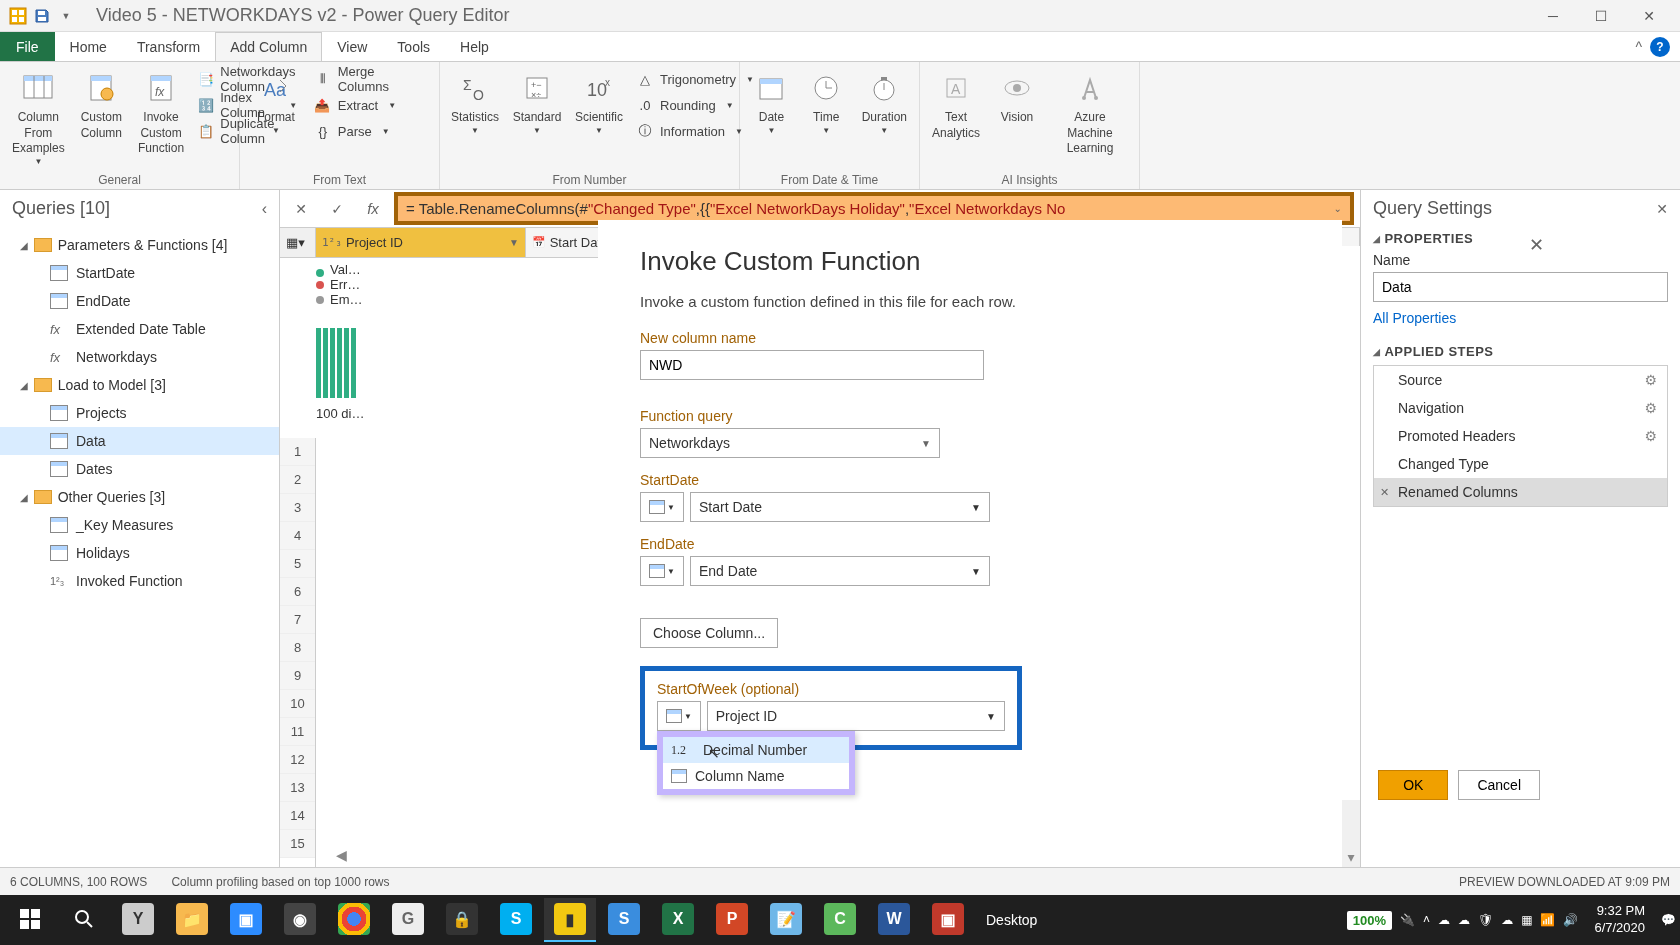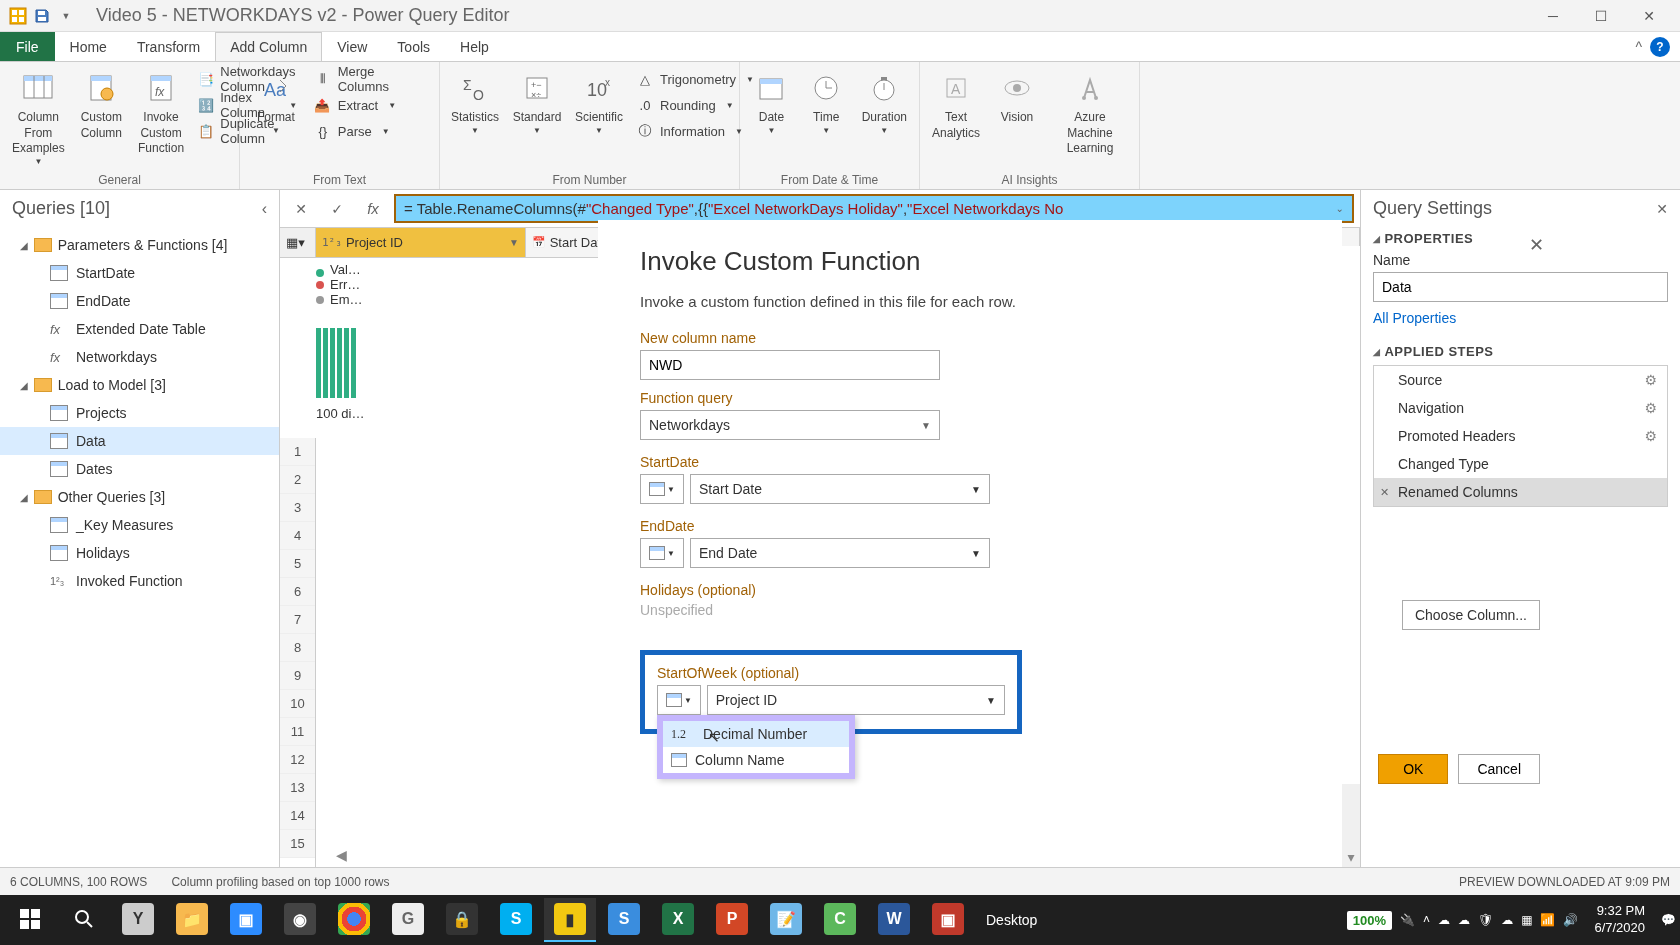--- a/index.html
+++ b/index.html
@@ -46,41 +46,41 @@
 .qitem.selected { background: #d9ecff; }
 .qitem .tblicon { width: 18px; height: 16px; border: 1px solid #888; background: linear-gradient(#b1d5ff 0 30%, #fff 30% 100%); }
 .qitem .fxicon { font-style: italic; color: #666; width: 18px; font-size: 13px; }
 .qitem .numicon { width: 18px; font-size: 11px; color: #666; }
 
 
 .editor { flex: 1; display: flex; flex-direction: column; position: relative; }
 .formulabar { height: 38px; border-bottom: 1px solid #ccc; display: flex; align-items: center; padding: 0 6px; gap: 6px; }
 .formulabar .fxbtn { width: 30px; height: 28px; display: flex; align-items: center; justify-content: center; color: #666; border: 1px solid transparent; }
 .formulabar .fxlabel { font-style: italic; color: #666; font-size: 15px; }
-.formulabar .formula { flex: 1; padding: 4px 8px; font-family: Consolas, monospace; font-size: 15px; border: 2px solid #a16207; background: #7dd3fc; display: flex; align-items: center; }
+.formulabar .formula { flex: 1; padding: 4px 8px; font-family: Consolas, monospace; font-size: 15px; border: 4px solid #a16207; background: #fdba74; display: flex; align-items: center; }
 .formula .kw { color: #333; }
 .formula .str { color: #a31515; }
 .colheaders { height: 30px; display: flex; border-bottom: 1px solid #ccc; background: #f5f5f5; }
 .colh { border-right: 1px solid #ccc; display: flex; align-items: center; padding: 0 6px; font-size: 13px; gap: 4px; position: relative; }
 .colh .typ { font-family: Consolas, monospace; font-size: 11px; color: #666; }
 .colh .dd { margin-left: auto; color: #666; font-size: 10px; }
 .colh.active { background: #f0c040; }
 .rownum-col { width: 36px; background: #f0f0f0; }
 .grid-body { display: flex; }
 .rownums { width: 36px; border-right: 1px solid #ccc; }
 .rownum { height: 28px; border-bottom: 1px solid #eee; display: flex; align-items: center; justify-content: center; font-size: 13px; color: #555; background: #f5f5f5; }
 
 
 .dialog-shade { position: absolute; left: 318px; top: 30px; right: 18px; bottom: 0; background: #fff; }
 .dialog { position: absolute; left: 360px; top: 56px; width: 900px; background: #fff; }
 .dialog .close { position: absolute; right: -4px; top: -12px; font-size: 18px; color: #666; cursor: pointer; }
 .dialog h2 { font-size: 26px; font-weight: 400; color: #333; margin-bottom: 16px; }
 .dialog .desc { font-size: 15px; color: #444; margin-bottom: 20px; }
 .dialog label { display: block; font-size: 14px; color: #a16207; margin-bottom: 4px; }
-.dialog .txtin { width: 300px; height: 30px; border: 1px solid #aaa; padding: 0 8px; font-size: 14px; margin-bottom: 10px; }
+.dialog .txtin { width: 344px; height: 30px; border: 1px solid #aaa; padding: 0 8px; font-size: 14px; margin-bottom: 28px; }
 .dialog .ddsel { width: 300px; height: 30px; border: 1px solid #aaa; padding: 0 8px; font-size: 14px; background: #fff; display: flex; align-items: center; margin-bottom: 14px; position: relative; }
 .dialog .ddsel .caret { margin-left: auto; font-size: 10px; color: #666; }
 .dialog .paramrow { display: flex; gap: 6px; margin-bottom: 14px; align-items: center; }
 .dialog .typesel { width: 44px; height: 30px; border: 1px solid #aaa; display: flex; align-items: center; justify-content: center; gap: 2px; }
 .dialog .typesel .tic { width: 16px; height: 14px; border: 1px solid #888; background: linear-gradient(#b1d5ff 0 35%, #fff 35% 100%); }
 .dialog .colsel { width: 300px; height: 30px; border: 1px solid #aaa; padding: 0 8px; display: flex; align-items: center; position: relative; }
 .dialog .unspecified { color: #aaa; font-size: 14px; margin-bottom: 14px; }
 .dialog .choosebtn { border: 1px solid #aaa; padding: 6px 12px; font-size: 14px; background: #fff; color: #333; }
 .dialog .highlight-box { border: 5px solid #1565c0; padding: 10px 12px 14px; position: relative; width: 382px; }
 .dialog .dropdown-pop { position: absolute; left: -1px; top: 29px; width: 198px; background: #fff; border: 6px solid #c4b5fd; box-shadow: 2px 2px 6px rgba(0,0,0,0.2); z-index: 10; }
@@ -585,24 +585,20 @@
             <div class="tic"></div>
             <span style="font-size:8px;">▼</span>
           </div>
         <div class="colsel">
             <span>End Date</span>
             <span class="caret" style="margin-left:auto;font-size:10px;">▼</span>
           </div>
       </div>
 
       <div style="display:flex;align-items:flex-start;">
-        <div style="flex:1;">
-          <label>Holidays (optional)</label>
-          <div class="unspecified">Unspecified</div>
-        </div>
         <button class="choosebtn" style="margin-top:18px;">Choose Column...</button>
       </div>
 
       <div class="highlight-box" style="margin-top:18px;">
         <label>StartOfWeek (optional)</label>
         <div class="paramrow" style="margin-bottom:0;position:relative;">
           <div class="typesel" style="position:relative;">
             <div class="tic"></div>
               <span style="font-size:8px;">▼</span>
             <div class="dropdown-pop">

